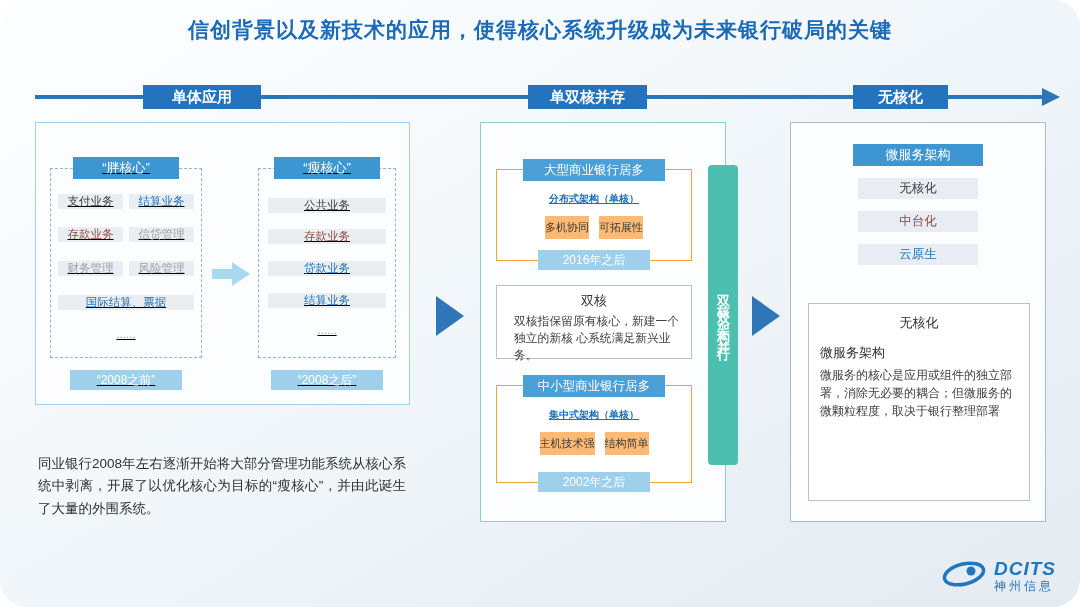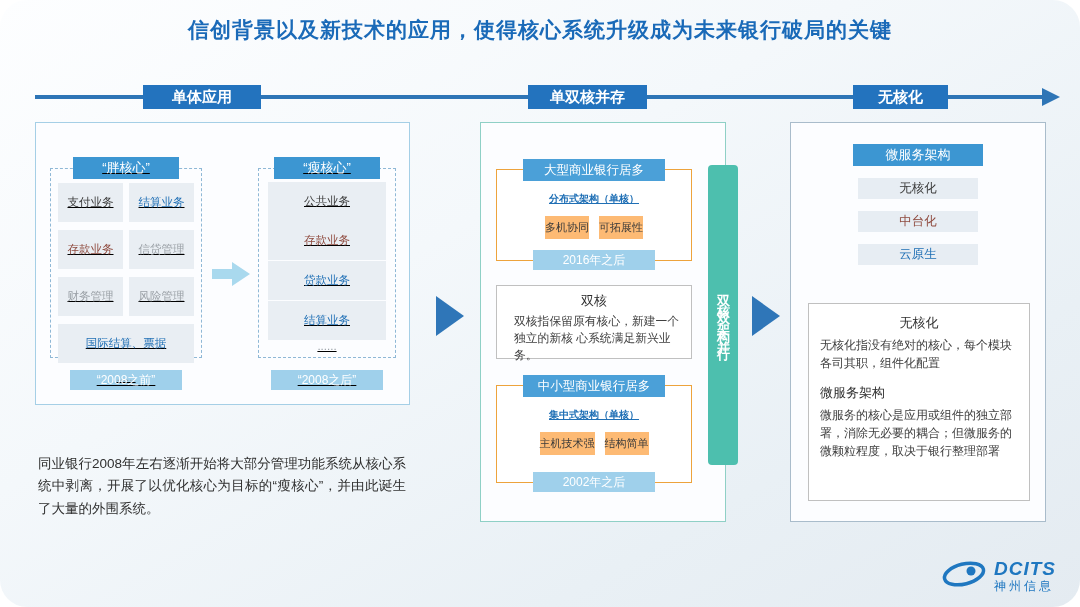--- a/index.html
+++ b/index.html
@@ -31,21 +31,21 @@
   .core-col { position:absolute; top:34px;text-decoration:underline; }
   .col-fat  { left:14px;  width:152px; }
   .col-thin { left:222px; width:138px; }
   .core-header { position:relative; z-index:2; width:106px; height:22px; margin:0 auto;
                  background:#3c96d2; color:#fff; font-size:13px; line-height:22px; text-align:center; }
   .core-body { border:1px dashed #8fb8d6; margin-top:-11px; height:190px; }
   .col-fat .core-body { display:grid; grid-template-columns:1fr 1fr; gap:8px 6px;
                         align-content:space-evenly; padding:14px 7px 6px; }
   .col-thin .core-body { display:flex; flex-direction:column; align-items:center;
                          justify-content:space-evenly; padding:12px 0 4px; }
-  .item { background:#e9eef3; font-size:11.5px; text-align:center; padding:12px 0; }
+  .item { background:#e9eef3; font-size:11.5px; text-align:center; padding:0 0; }
   .col-thin .item { width:118px; }
   .item.wide { grid-column:1 / span 2; }
   .item.plain { background:transparent; padding:0; }
   .t-dark { color:#3a3a3a; } .t-blue { color:#1f6fb5; } .t-red { color:#8f4a3e; } .t-gray { color:#9aa0a6; }
   .core-period { width:112px; height:20px; margin:12px auto 0; background:#9fd0eb; color:#fff;
                  font-size:12px; line-height:20px; text-align:center; }
   .fat-arrow { position:absolute; left:176px; top:138px; }
 
   .desc { position:absolute; left:38px; top:453px; width:368px; font-size:13.5px;
           color:#2f2f2f; line-height:1.65; text-align:justify; }
@@ -54,21 +54,21 @@
   .obox { position:absolute; left:15px; width:196px; border:1px solid #eda33c; background:#fff; }
   .obox.top { top:46px; height:92px; }
   .obox.bottom { top:262px; height:98px; }
   .obox-header { position:absolute; top:-11px; left:50%; transform:translateX(-50%);
                  min-width:142px; height:22px; padding:0 8px; background:#4ba0d8; color:#fff;
                  font-size:12.5px; line-height:22px; text-align:center; white-space:nowrap; }
   .obox-arch { margin-top:22px; text-align:center; color:#1f6fb5; font-weight:bold; font-size:10px;text-decoration:underline; }
   .obox-tags { display:flex; justify-content:center; gap:10px; margin-top:10px; }
   .tag { background:#fdba74; color:#3a3a3a; font-size:11px; padding:4px 0; }
   .obox-period { position:absolute; bottom:-10px; left:50%; transform:translateX(-50%);
-                 width:122px; height:20px; background:#9fd0eb; color:#fff; font-size:12px;
+                 width:112px; height:20px; background:#9fd0eb; color:#fff; font-size:12px;
                  line-height:20px; text-align:center; }
   .gbox { position:absolute; left:15px; top:162px; width:196px; height:74px;
           border:1px solid #c0c0c0; background:#fff; padding:6px 9px; }
   .gbox-title { text-align:center; font-size:13px; color:#2f2f2f; margin-bottom:3px; }
   .gbox-text { font-size:11.8px; color:#404040; line-height:1.45;margin-left:8px; }
 
   .side-bar { position:absolute; left:708px; top:165px; width:30px; height:300px;
               background:#4dbfae; border-radius:4px; color:#fff; font-size:13px; font-weight:bold;
               display:flex; align-items:center; justify-content:center;
               writing-mode:vertical-rl; text-orientation:upright; letter-spacing:9px; }
@@ -175,21 +175,20 @@
 
   <div class="side-bar">双核双架构并行</div>
 
   <div class="panel panel3">
     <div class="p3-header">微服务架构</div>
     <div class="p3-item t-dark">无核化</div>
     <div class="p3-item t-red">中台化</div>
     <div class="p3-item t-blue">云原生</div>
     <div class="p3-box">
       <div class="p3-box-title1">无核化</div>
-      <div class="p3-box-text">无核化指没有绝对的核心，每个模块各司其职，组件化配置</div>
       <div class="p3-box-title2">微服务架构</div>
       <div class="p3-box-text">微服务的核心是应用或组件的独立部署，消除无必要的耦合；但微服务的微颗粒程度，取决于银行整理部署</div>
     </div>
   </div>
 
   <div class="big-arrow arrow1"></div>
   <div class="big-arrow arrow2"></div>
 
   <div class="logo">
     <span>

